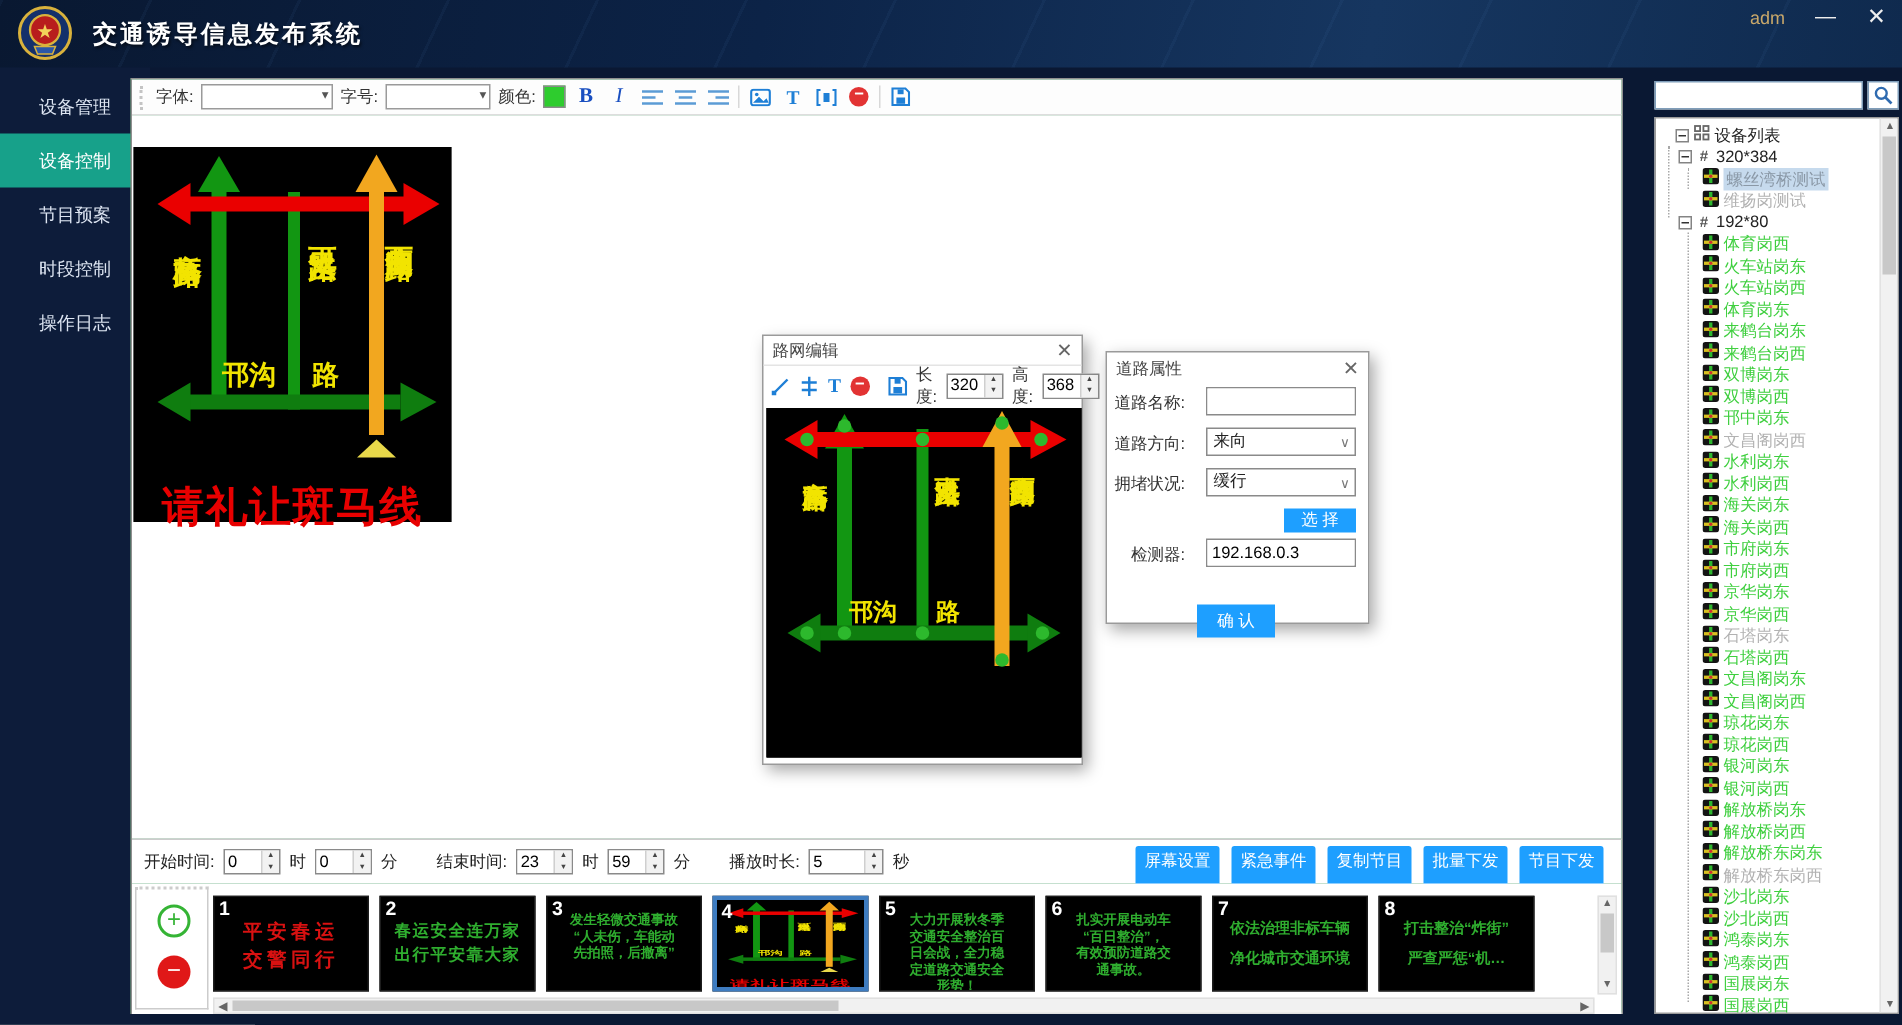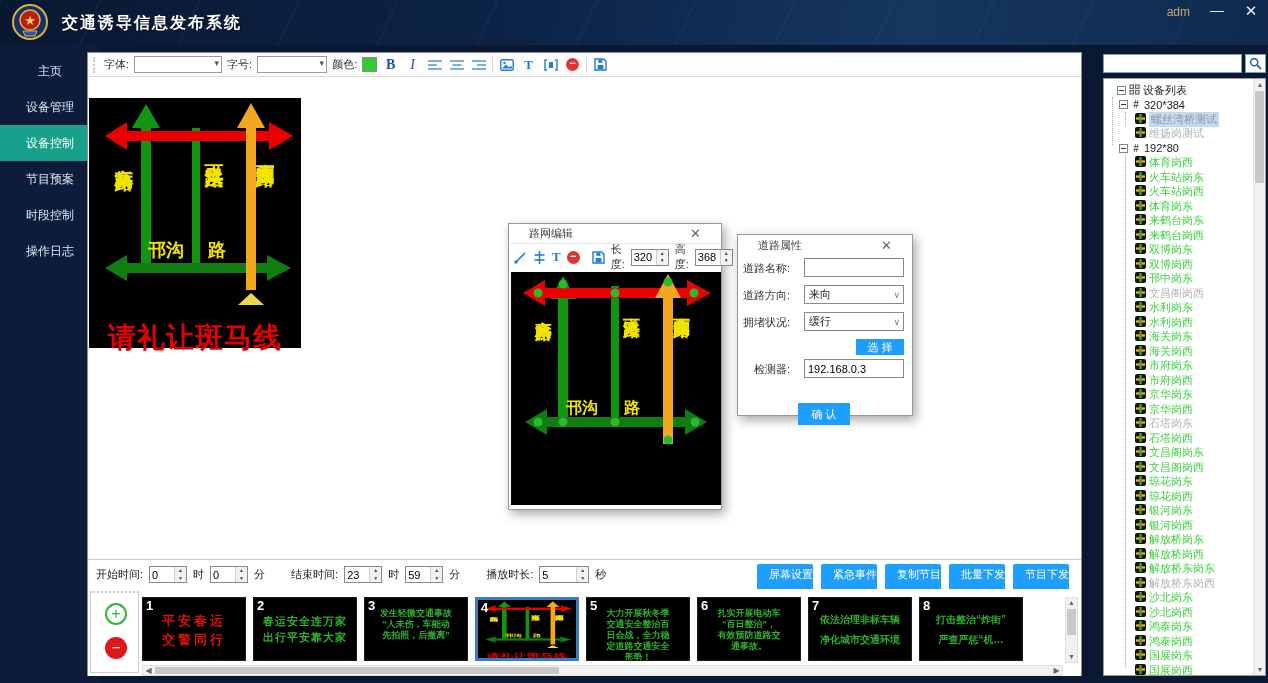--- a/index.html
+++ b/index.html
@@ -49,21 +49,21 @@
   .vlabel { position:absolute; writing-mode:vertical-rl; text-orientation:upright; color:#f2e400;
     font-weight:bold; font-size:19px; line-height:1; letter-spacing:2px; }
   .hlabel { position:absolute; color:#f2e400; font-weight:bold; font-size:18px; }
   .sign-msg { position:absolute; left:0; width:100%; top:221px; text-align:center; color:#e80000;
     font-weight:bold; font-size:28px; letter-spacing:1px; white-space:nowrap;}
   #sign-stage-main { left:1px; top:21px; }
   .mini { transform:scale(0.462,0.232); transform-origin:0 0; }
 
   
   .dialog { position:absolute; background:#fff; border:1px solid #9a9a9a; box-shadow:3px 4px 10px rgba(0,0,0,.35);}
-  .dlg-title { height:20px; display:flex; align-items:center; padding:0 20px; font-size:11px; color:#444;
+  .dlg-title { height:20px; display:flex; align-items:center; padding:0 6px; font-size:11px; color:#444;
     border-bottom:1px solid #e4e4e4;}
   .dlg-close { margin-left:auto; color:#666; font-size:13px; cursor:pointer;}
   .roadnet { left:420px; top:146px; width:214px; height:287px;}
   .rn-toolbar { height:26px; display:flex; align-items:center; gap:6px; padding-left:5px; font-size:11px; color:#333;}
   .rn-canvas { position:absolute; left:2px; top:48px; width:210px; height:233px; background:#000;}
   .rn-stage { position:absolute; left:0; top:0; width:210px; height:233px; background:#000;}
   .rn-stage .vlabel { font-size:17px; letter-spacing:1px;}
   .rn-stage .hlabel { font-size:16px;}
   .spin { display:inline-flex; border:1px solid #8a8a8a; background:#fff; height:17px; align-items:stretch;}
   .spin input { border:0; outline:0; width:24px; font-size:11px; padding-left:2px; font-family:inherit;}
@@ -83,21 +83,21 @@
   .blue-btn { background:#1e9fff; color:#fff; font-size:11px; text-align:center; cursor:pointer;
     display:inline-block; line-height:20px; height:20px;}
   .btn-select { position:absolute; left:118px; top:104px; width:48px; height:16px; line-height:16px;}
   .btn-confirm { position:absolute; left:60px; top:168px; width:52px; height:22px; line-height:22px;}
 
   
   .schedule-bar { position:absolute; left:0; right:0; top:506px; height:30px; border-top:1px solid #ccc;
     display:flex; align-items:center; gap:6px; padding-left:8px; font-size:11px; color:#222; background:#fff;}
   .sch-gap { width:14px;}
   .action-buttons { position:absolute; right:12px; top:4px; display:flex; gap:8px;}
-  .action-buttons .blue-btn { width:56px; height:36px; line-height:21px; border-radius:2px;text-align:right;}
+  .action-buttons .blue-btn { width:56px; height:36px; line-height:21px; border-radius:2px;}
 
   
   .program-strip { position:absolute; left:0; right:0; top:536px; height:87px; background:#fff;}
   .strip-controls { position:absolute; left:2px; top:2px; width:49px; height:82px; border:1px solid #ccc;
     border-top:2px dotted #ccc; background:#fff;}
   .circ-plus { position:absolute; left:14px; top:10px; width:22px; height:22px; border:2px solid #35b435;
     border-radius:50%; color:#35b435; font-size:16px; line-height:18px; text-align:center; cursor:pointer;}
   .circ-minus { position:absolute; left:14px; top:44px; width:22px; height:22px; background:#e01818;
     border-radius:50%; color:#fff; font-size:16px; line-height:21px; text-align:center; cursor:pointer;}
   .thumb-row { position:absolute; left:54px; top:8px; right:18px; height:66px; display:flex; gap:7px; overflow:hidden;}
@@ -157,21 +157,20 @@
       <text x="18" y="21" text-anchor="middle" font-size="13" fill="#f2d25a">★</text>
       <path d="M11 27 h14 l-2 5 h-10 z" fill="#2a57a8" stroke="#d9b23c" stroke-width="1"></path>
     </svg>
     <div class="app-title">交通诱导信息发布系统</div>
     <div class="user-name">adm</div>
     <div class="win-min">—</div>
     <div class="win-close">✕</div>
   </div>
 
   <nav class="sidebar">
-      <div class="nav-item">主页</div>
       <div class="nav-item">设备管理</div>
       <div class="nav-item active">设备控制</div>
       <div class="nav-item">节目预案</div>
       <div class="nav-item">时段控制</div>
       <div class="nav-item">操作日志</div>
     </nav>
 
   <div class="main-panel">
 
     <div class="toolbar">

